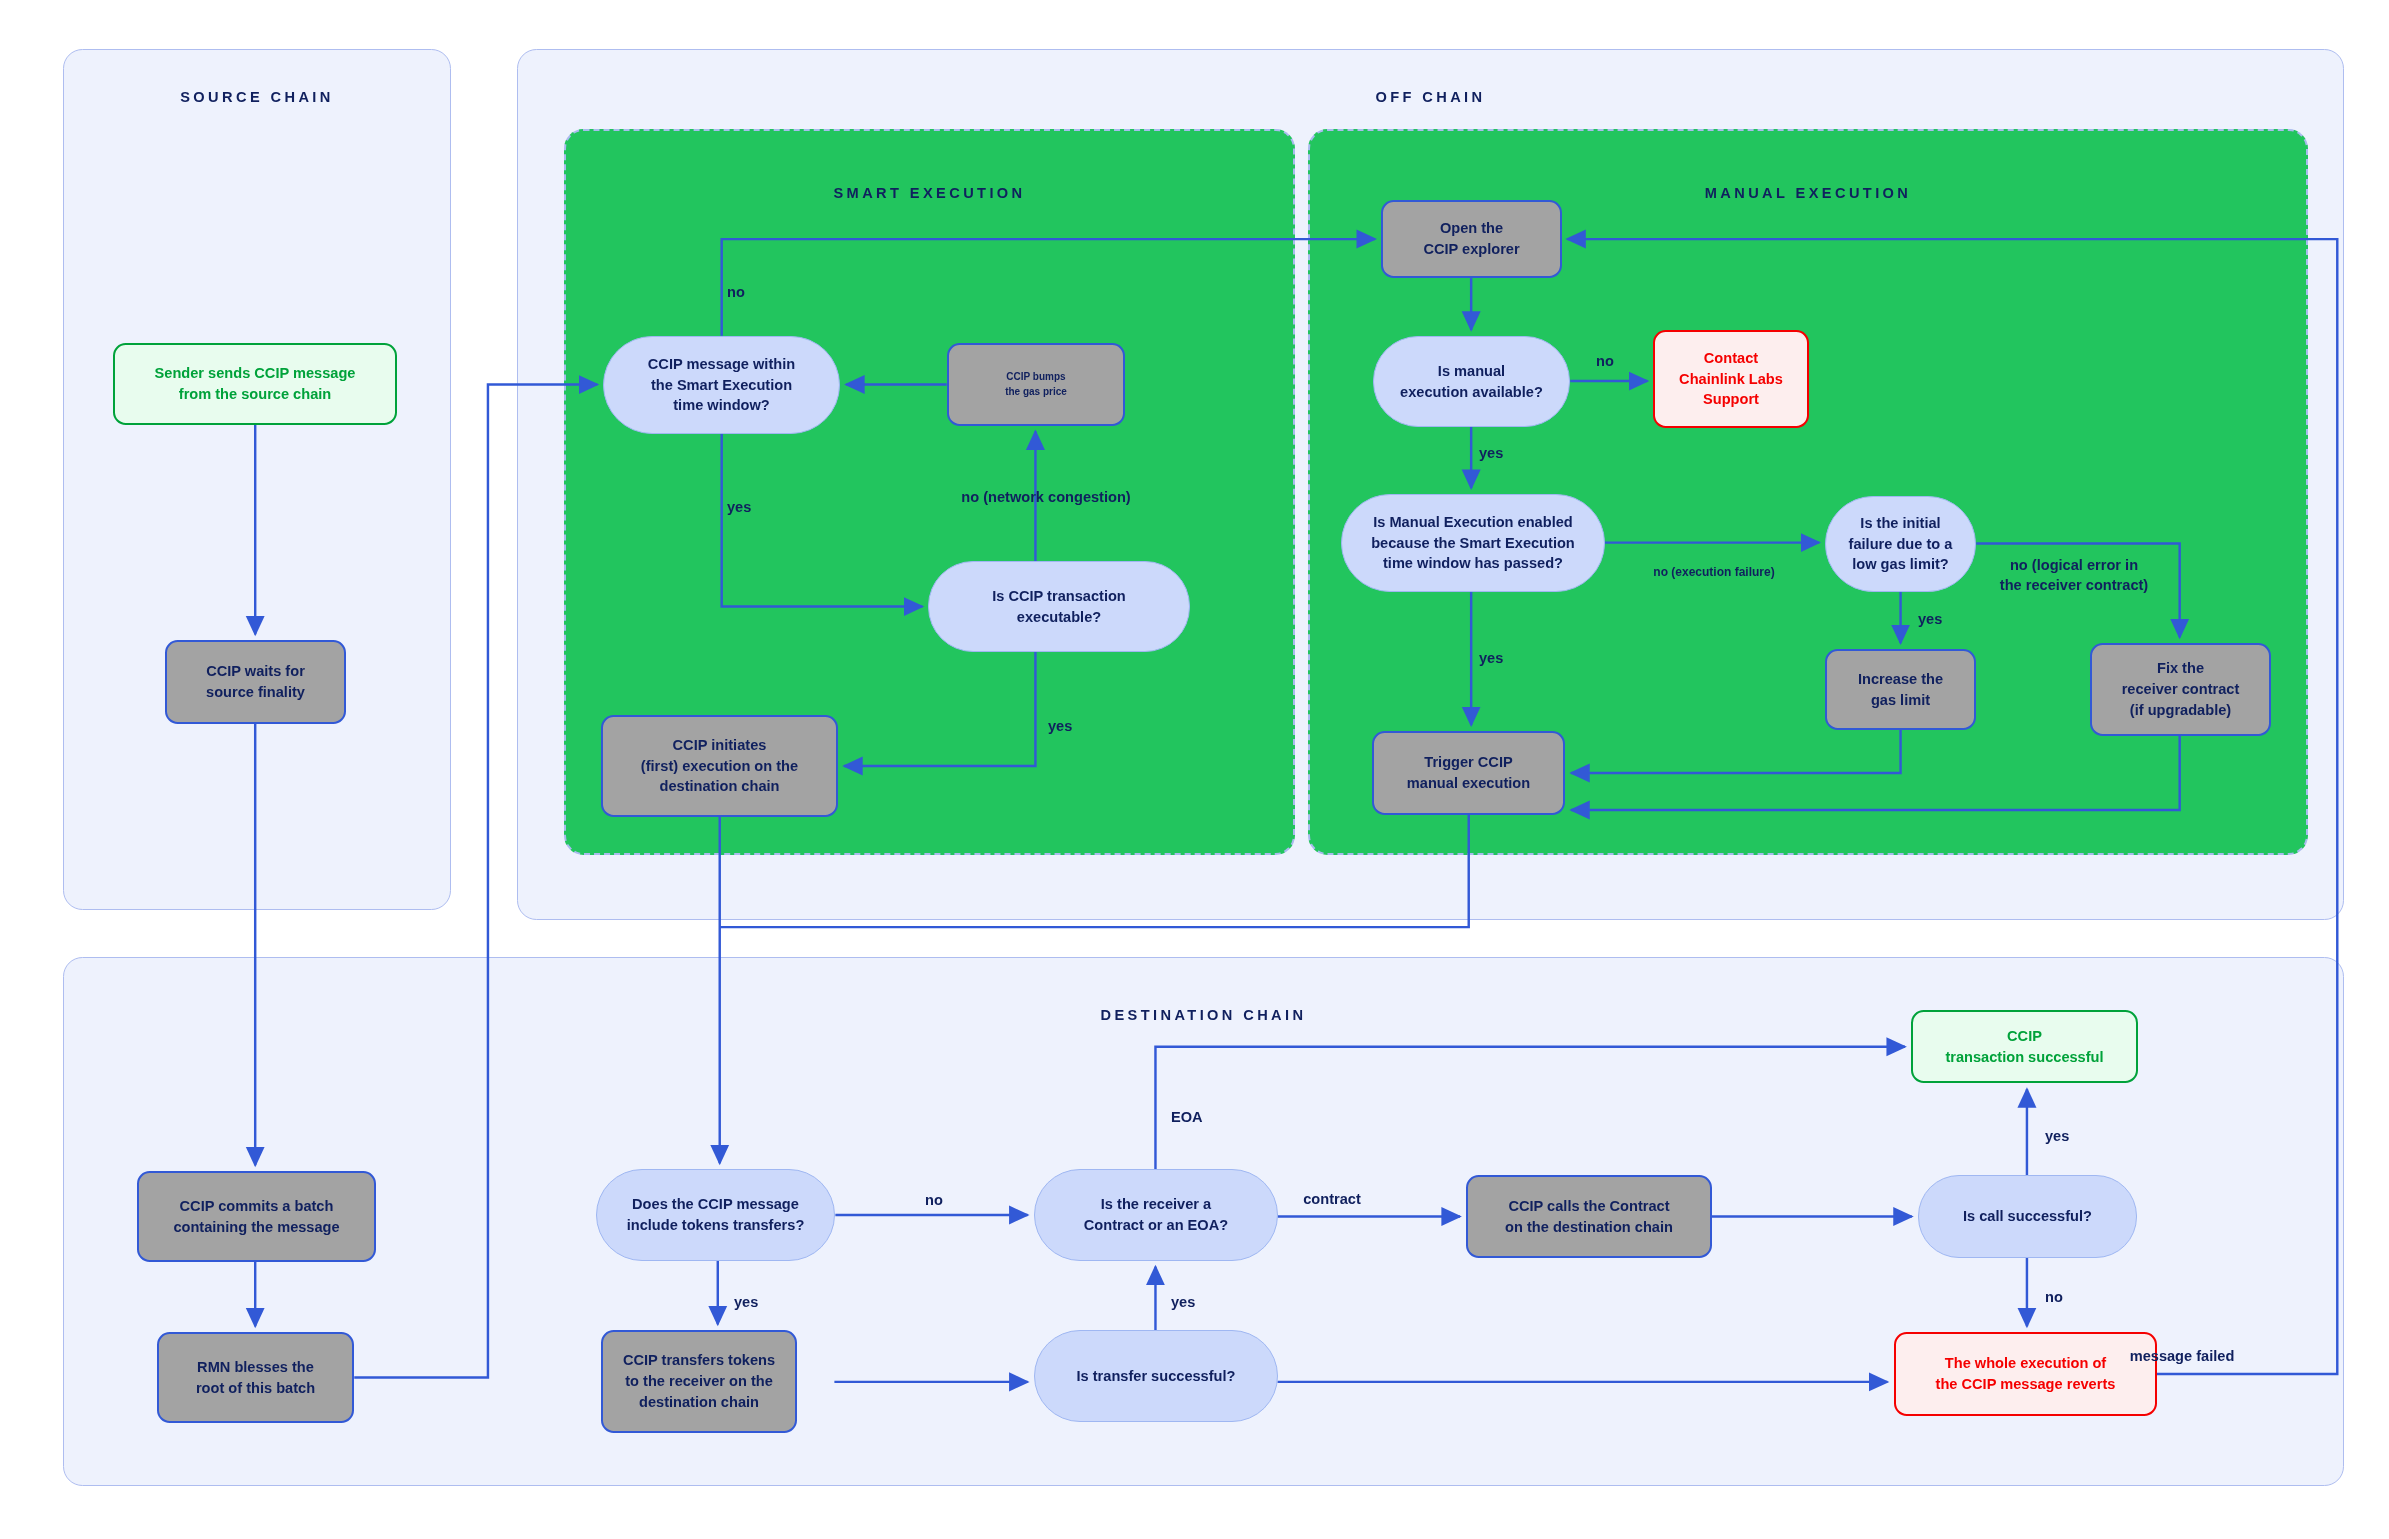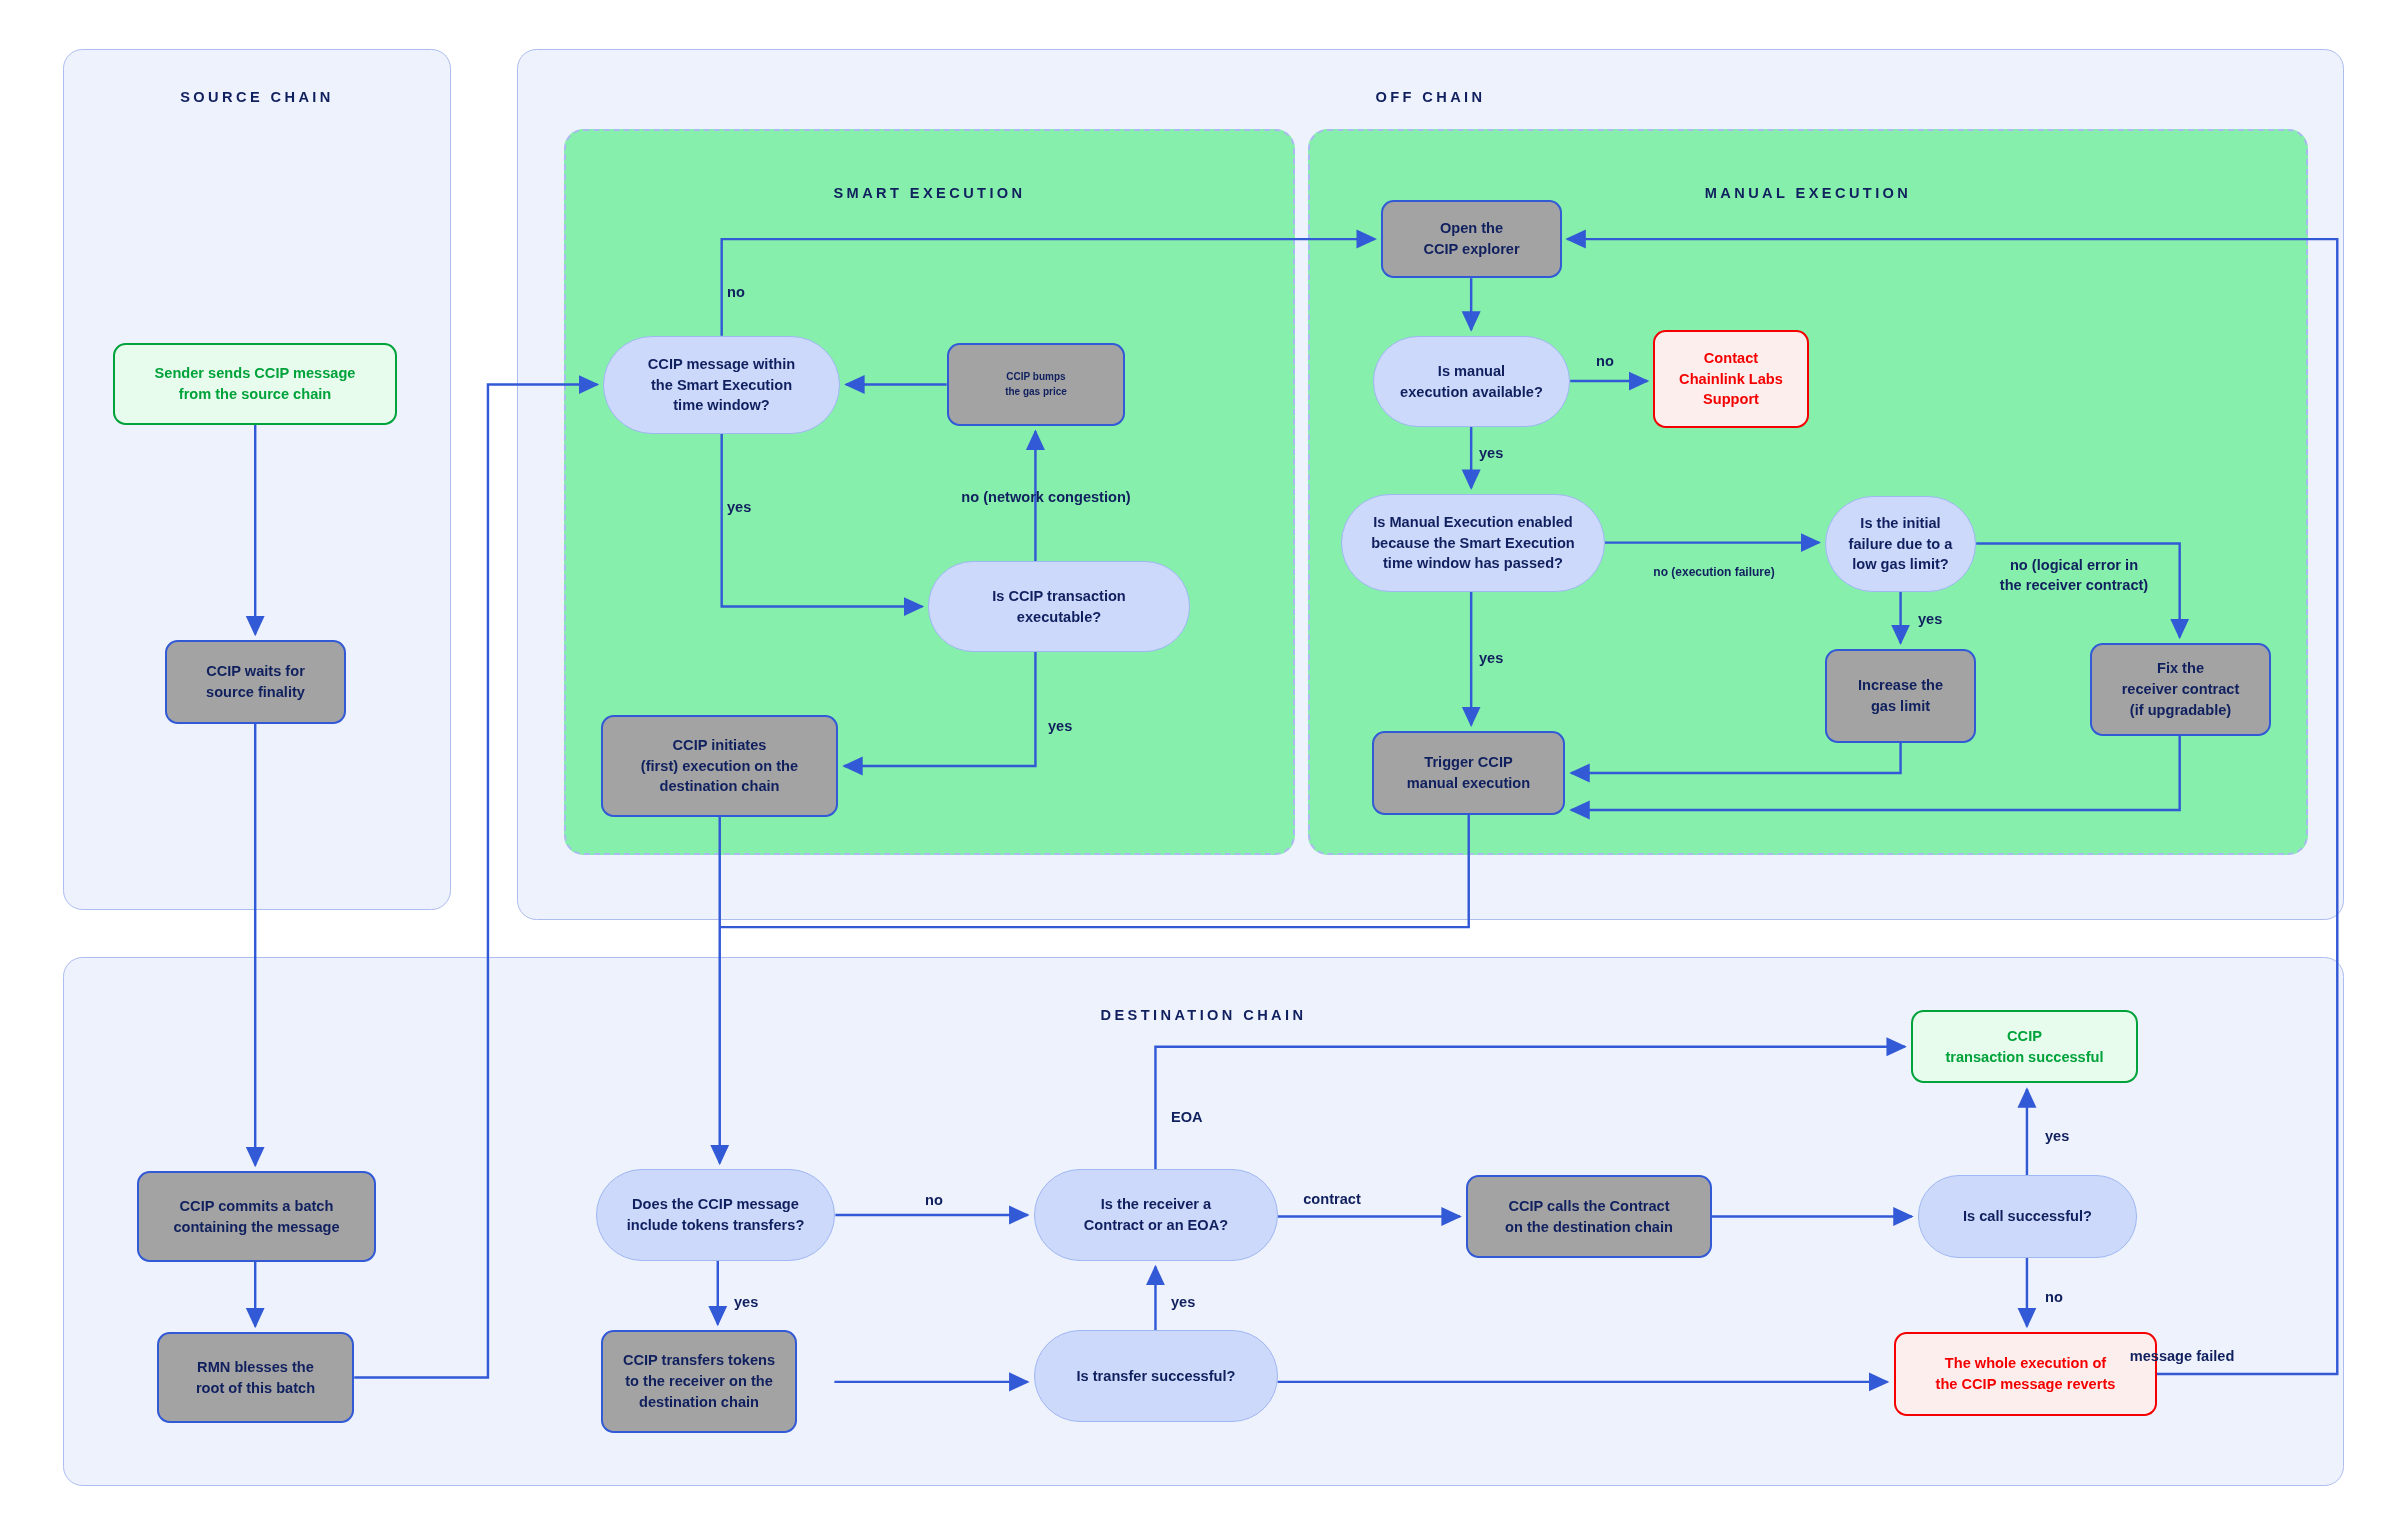--- a/index.html
+++ b/index.html
@@ -3,21 +3,21 @@
 <meta charset="utf-8">
 <style>
   html,body{margin:0;padding:0;background:#ffffff;}
   body{font-family:"Liberation Sans",sans-serif;}
   #stage{position:relative;width:2389px;height:1539px;background:#ffffff;overflow:hidden;}
   svg.layer{position:absolute;left:0;top:0;width:2389px;height:1539px;}
 
   
   .grp{position:absolute;border-radius:19.5px;}
   .grp-solid{background:#eef2fd;border:1.5px solid #aebdf0;}
-  .grp-dashed{background:#86efac;border:2px dashed #a9bbee;border-radius:19.5px;}
+  .grp-dashed{background:#22c55e;border:2px dashed #a9bbee;border-radius:19.5px;}
   .grp-title{
     position:absolute;width:100%;text-align:center;
     color:#10205e;font-weight:700;letter-spacing:3.4px;
     font-family:"Liberation Sans",sans-serif;
   }
 
   
   .node{
     position:absolute;display:flex;align-items:center;justify-content:center;
     text-align:center;box-sizing:border-box;line-height:1.42;
@@ -131,21 +131,21 @@
 execution available?</div>
       <div class="node n-err" style="left: 1653px; top: 330px; width: 156px; height: 98px; font-size: 14.6px;">Contact
 Chainlink Labs
 Support</div>
       <div class="node n-dec" style="left: 1341px; top: 494px; width: 264px; height: 98px; font-size: 14.6px; border-radius: 49px;">Is Manual Execution enabled
 because the Smart Execution
 time window has passed?</div>
       <div class="node n-dec" style="left: 1825px; top: 496px; width: 151px; height: 96px; font-size: 14.6px; border-radius: 48px;">Is the initial
 failure due to a
 low gas limit?</div>
-      <div class="node n-proc" style="left: 1825px; top: 649px; width: 151px; height: 94px; font-size: 14.6px;">Increase the
+      <div class="node n-proc" style="left: 1825px; top: 649px; width: 151px; height: 81px; font-size: 14.6px;">Increase the
 gas limit</div>
       <div class="node n-proc" style="left: 2090px; top: 643px; width: 181px; height: 93px; font-size: 14.6px;">Fix the
 receiver contract
 (if upgradable)</div>
       <div class="node n-proc" style="left: 1372px; top: 731px; width: 193px; height: 84px; font-size: 14.6px;">Trigger CCIP
 manual execution</div>
       <div class="node n-dec" style="left: 596px; top: 1169px; width: 239px; height: 92px; font-size: 14.6px; border-radius: 46px;">Does the CCIP message
 include tokens transfers?</div>
       <div class="node n-proc" style="left: 601px; top: 1330px; width: 196px; height: 103px; font-size: 14.6px;">CCIP transfers tokens
 to the receiver on the

